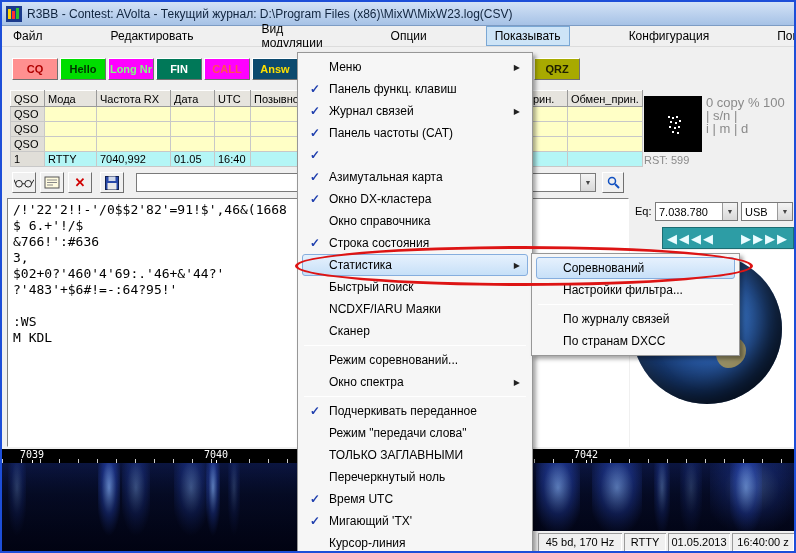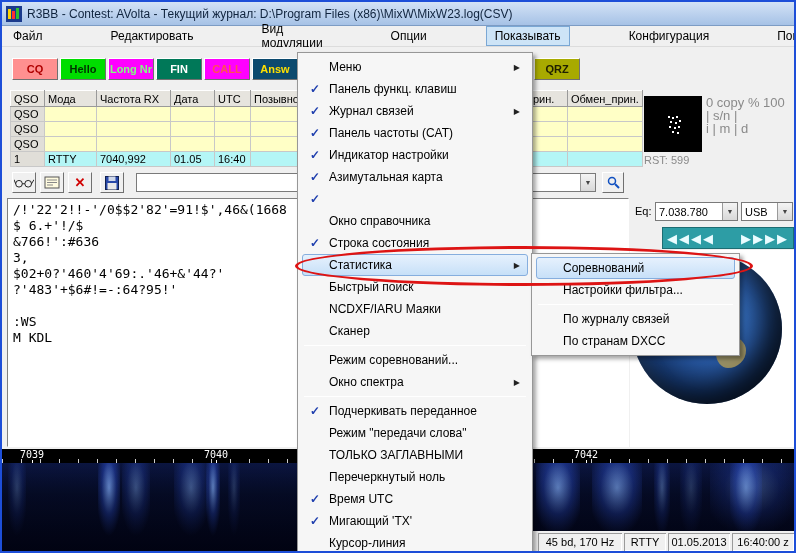--- a/index.html
+++ b/index.html
@@ -342,28 +342,28 @@
         <span class="check"></span>
         <span>Журнал связей</span>
         <span class="arrow"></span>
       </div>
     <div class="mi">
         <span class="check"></span>
         <span>Панель частоты (CAT)</span>
       </div>
     <div class="mi">
         <span class="check"></span>
-        <span>Индикатор настройки</span>
       </div>
     <div class="mi">
         <span class="check"></span>
         <span>Азимутальная карта</span>
       </div>
     <div class="mi">
         <span class="check"></span>
+        <span>Окно DX-кластера</span>
       </div>
     <div class="mi">
         <span>Окно справочника</span>
       </div>
     <div class="mi">
         <span class="check"></span>
         <span>Строка состояния</span>
       </div>
     <div class="mi hl">
         <span>Статистика</span>

